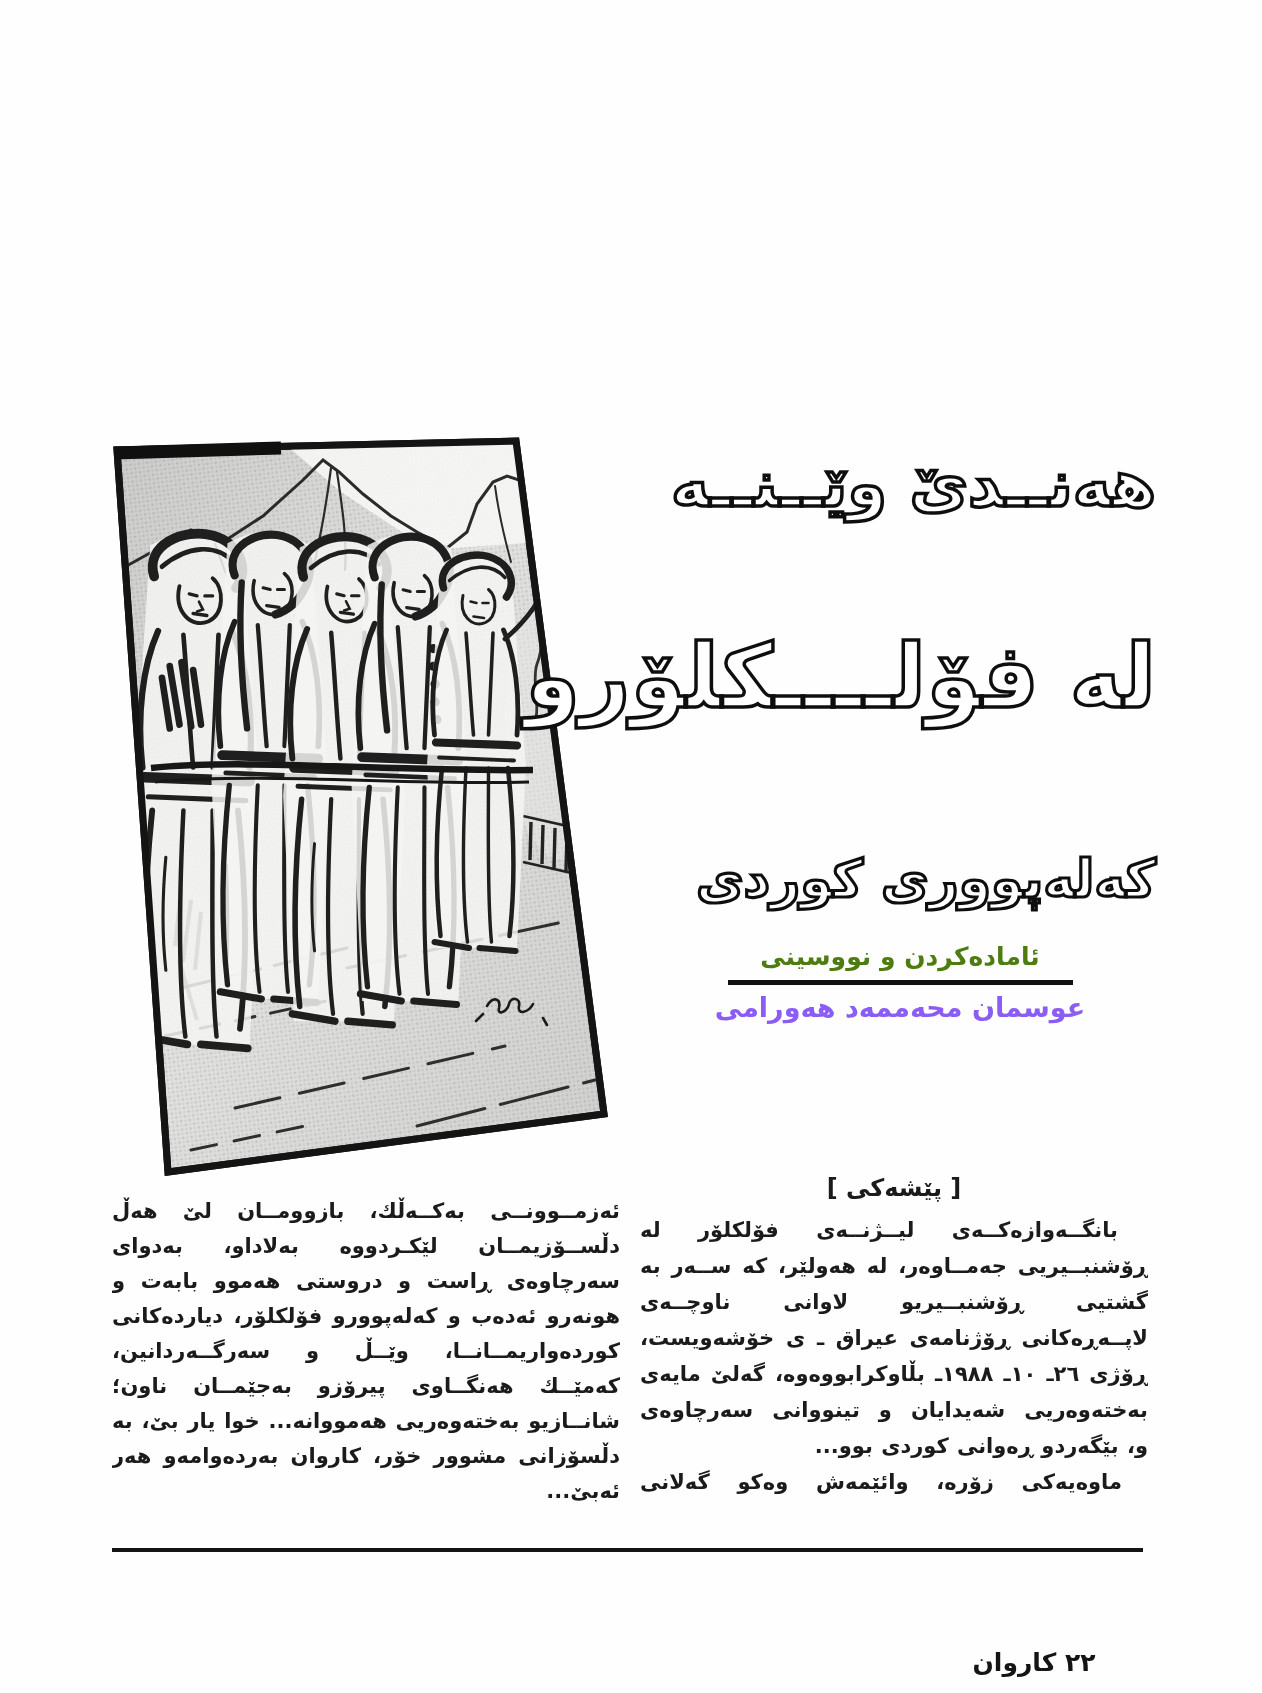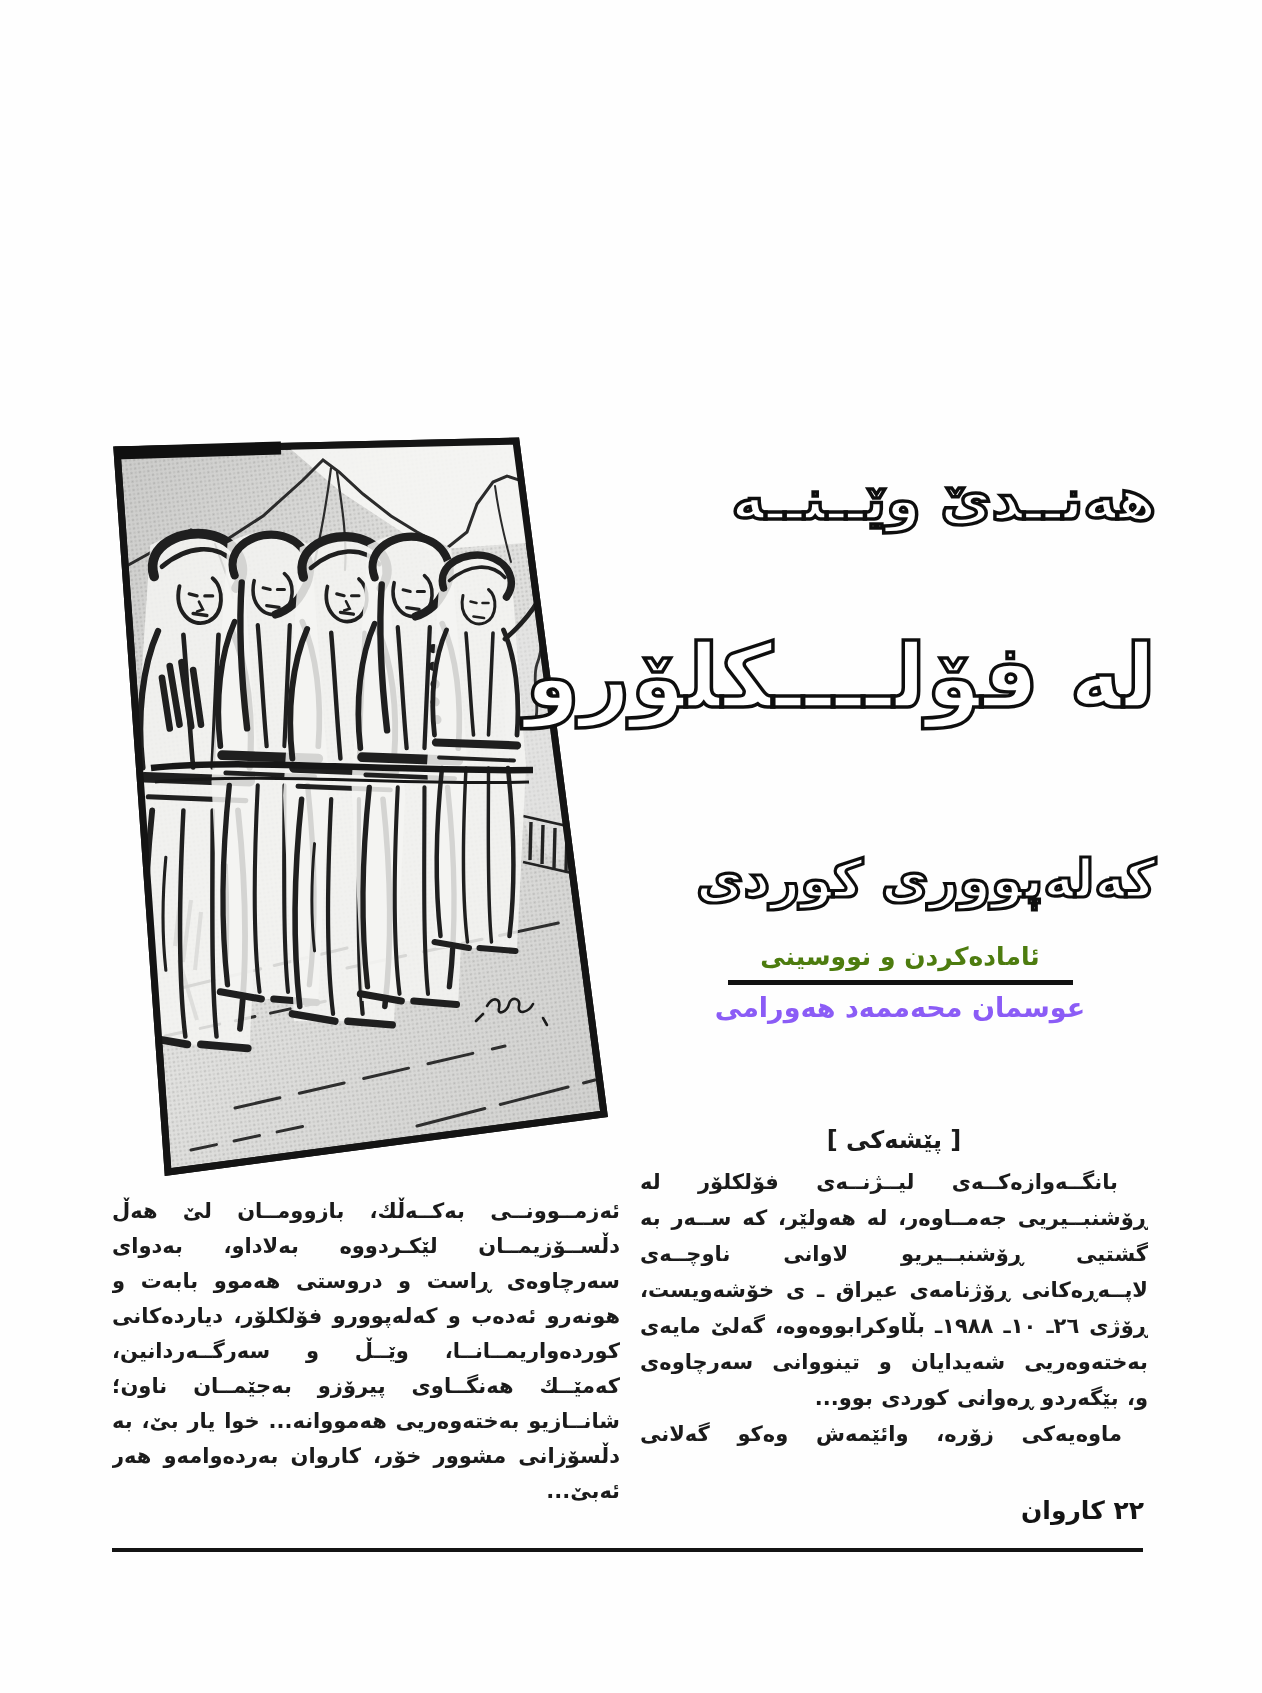--- a/index.html
+++ b/index.html
@@ -9,46 +9,46 @@
   }
   
   .illustration{position:absolute; left:95px; top:420px; width:520px; height:770px;}
   
   .title-line{
     position:absolute; right:106px; width:650px; text-align:right; direction:rtl;
     font-weight:bold; color:#ffffff; white-space:nowrap;
     -webkit-text-stroke:3.5px #0e0e0e; text-shadow:0 0 1px #0e0e0e;
     line-height:1.2;
   }
-  .t1{top:466px; font-size:56px;}
+  .t1{top:446px; font-size:64px;}
   .t2{top:624px; font-size:88px;}
   .t3{top:848px; font-size:52px; -webkit-text-stroke:3.2px #0e0e0e;}
   
   .byline{position:absolute; left:700px; top:942px; width:400px; text-align:center; direction:rtl;}
   .byline-label{font-size:25px; font-weight:bold; color:#4d7c0f;}
   .byline-rule{width:345px; height:5px; background:#121212; margin:9px auto 7px auto;}
   .byline-name{font-size:27px; font-weight:bold; color:#8b5cf6;}
   
   .col{position:absolute; width:508px; direction:rtl; font-weight:bold; color:#1b1b1b;}
-  .right-col{left:640px; top:1124px;}
+  .right-col{left:640px; top:1172px;}
   .left-col{left:112px; top:1194px;}
   .col-heading{text-align:center; font-size:24px; height:40px; line-height:32px;}
   .col .line{
     font-size:21px; line-height:36px; height:36px; overflow:hidden;
     text-align:justify; text-align-last:justify; word-spacing:1px;
   }
   .left-col .line{line-height:35px; height:35px;}
   .right-lines > div:nth-child(1){padding-right:30px;}
   .right-lines > div:nth-child(7){text-align-last:right;}
   .right-lines > div:nth-child(8){padding-right:26px;}
   .left-lines > div:nth-child(9){text-align-last:right;}
   
   .footer-rule{position:absolute; left:112px; top:1548px; width:1031px; height:4px; background:#141414;}
   .page-label{
-    position:absolute; right:118px; top:1496px; width:220px; text-align:right;
+    position:absolute; right:118px; top:1648px; width:220px; text-align:center;
     direction:rtl; font-size:25px; font-weight:bold; color:#141414;
   }
 </style>
 </head>
 <body>
 
 <div class="page">
 
   <div class="illustration">
     <svg width="520" height="770" viewBox="0 0 520 770">

